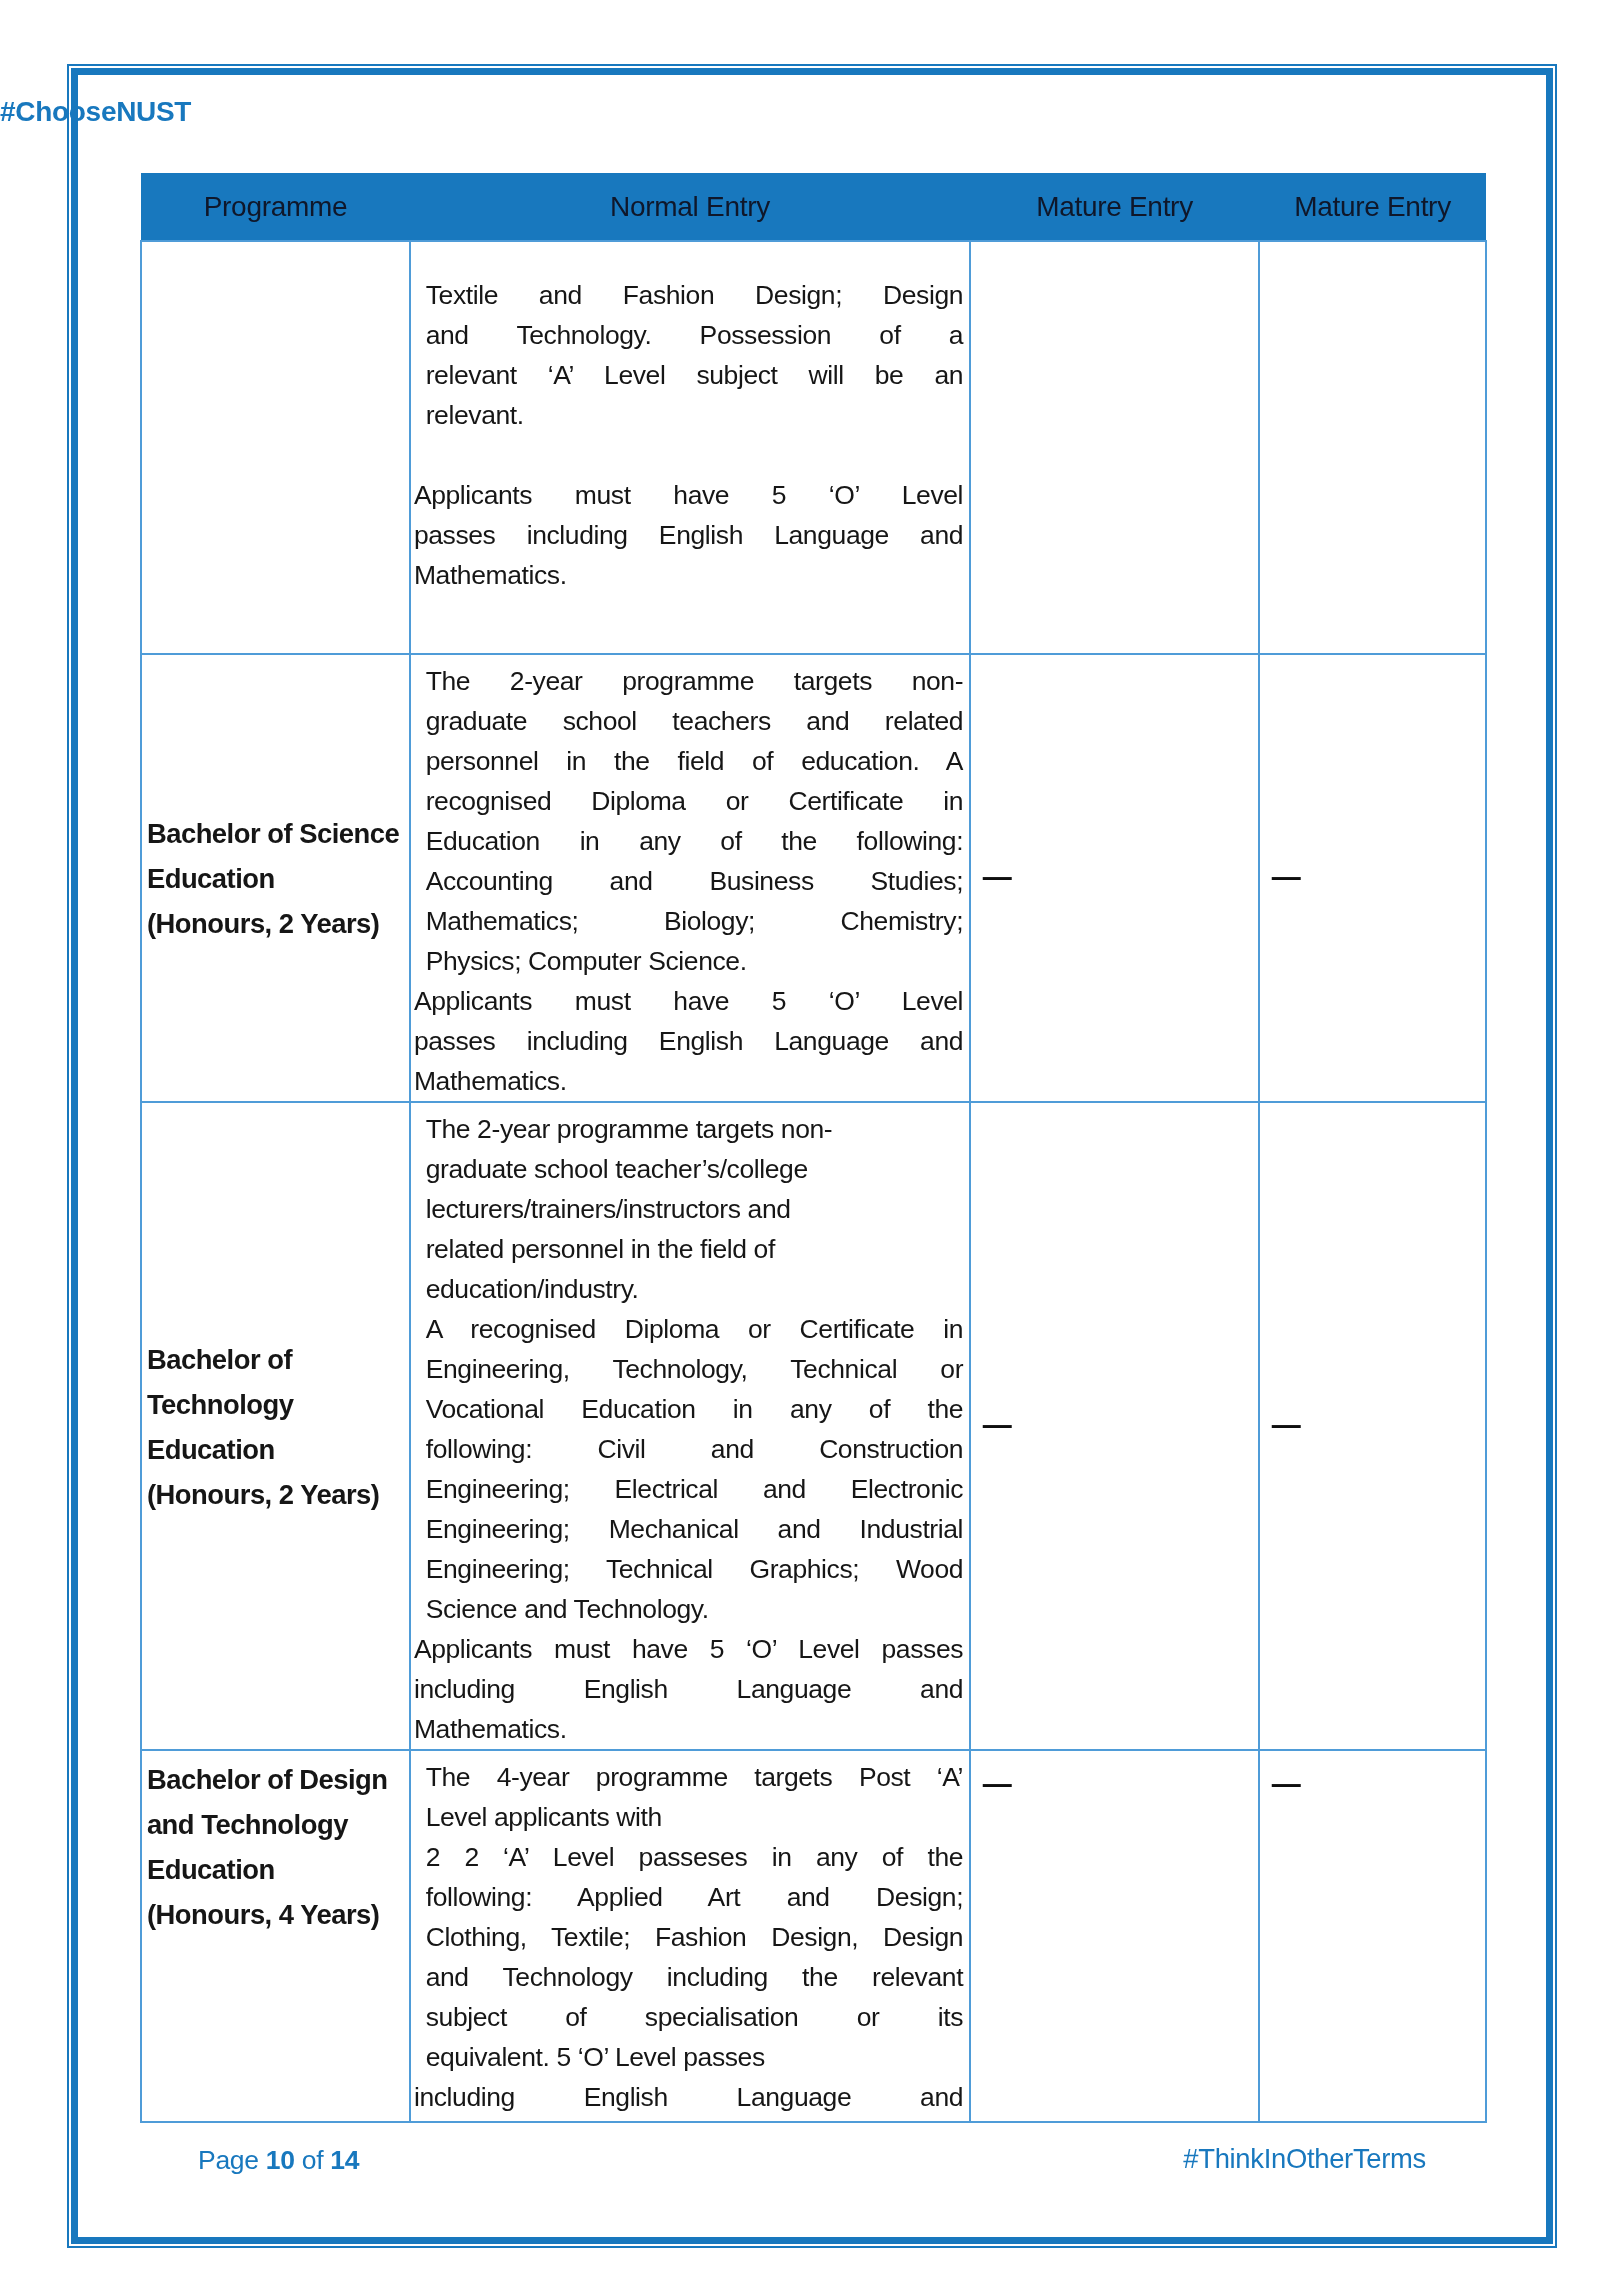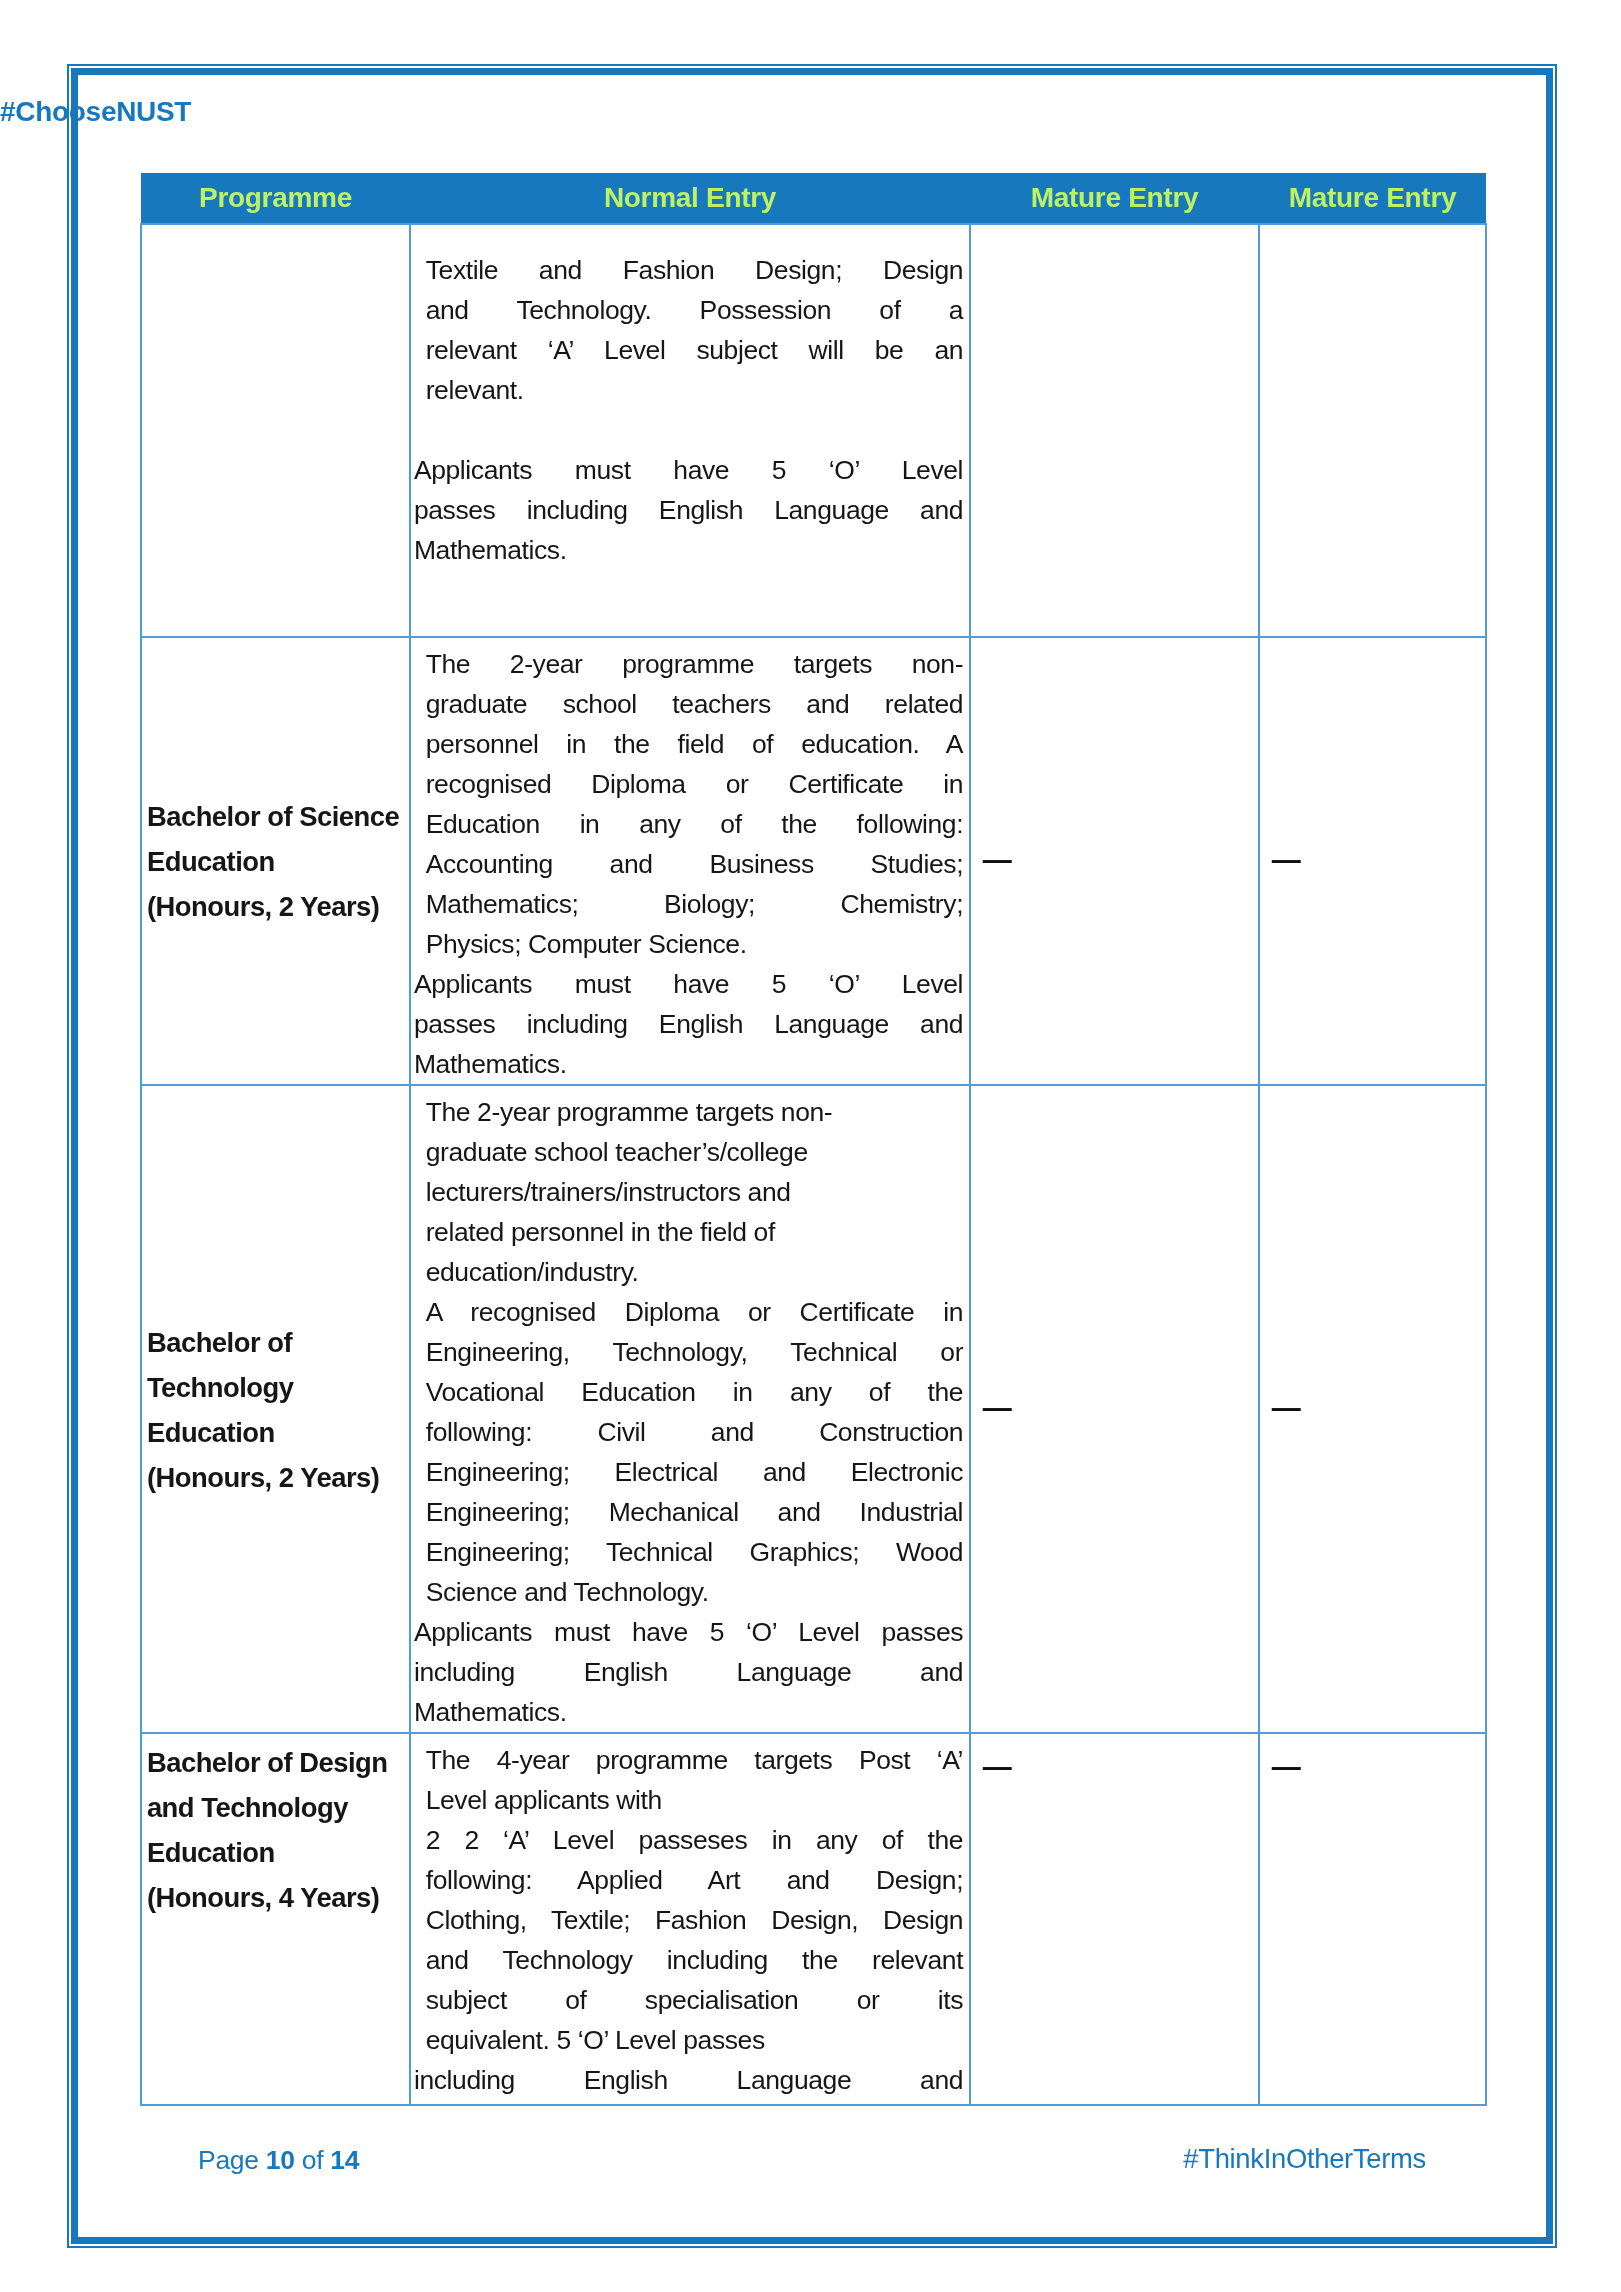--- a/index.html
+++ b/index.html
@@ -17,37 +17,37 @@
          border:2px solid var(--brand);padding:2px;}
   .frame-inner{width:100%;height:100%;border:7.8px solid var(--brand);}
 
   .title{position:absolute;left:0;right:0;top:96px;text-align:left;
          color:var(--brand);font-weight:700;font-size:28px;letter-spacing:-0.3px;}
 
   .tablewrap{position:absolute;left:140px;top:173px;width:1345px;}
   table{border-collapse:collapse;table-layout:fixed;width:1345px;}
   col.c0{width:269px;} col.c1{width:560px;} col.c2{width:289px;} col.c3{width:227px;}
 
-  thead th{height:51px;background:var(--brand);color:#bef264;font-size:28px;
-           font-weight:700;text-align:center;vertical-align:middle;border:none;
+  thead th{height:68px;background:var(--brand);color:#0f172a;font-size:28px;
+           font-weight:400;text-align:center;vertical-align:middle;border:none;
            border-bottom:2px solid var(--cellborder);letter-spacing:-0.3px;}
 
   tbody td{border:2px solid var(--cellborder);vertical-align:top;overflow:hidden;}
   tbody tr:nth-child(1){height:413px;}
   tbody tr:nth-child(2){height:442px;}
   tbody tr:nth-child(3){height:647px;}
   tbody tr:nth-child(4){height:372px;}
 
   td.prog{padding:5.9px 3.9px 3.9px 4.9px;font-weight:700;font-size:27.4px;line-height:45px;
           color:var(--text);letter-spacing:-0.5px;white-space:nowrap;}
   tbody tr:nth-child(2) td.prog, tbody tr:nth-child(3) td.prog{vertical-align:middle;}
   tbody tr:nth-child(4) td.prog{vertical-align:top;}
 
   td.normal{padding:5.9px 5.9px 0 2.9px;}
-  tbody tr:nth-child(1) td.normal{padding-top:25px;}
+  tbody tr:nth-child(1) td.normal{padding-top:33px;}
 
   .ln{font-size:26.5px;line-height:40px;letter-spacing:-0.4px;color:var(--text);
       white-space:nowrap;min-height:40px;}
   .ln.j{text-align:justify;text-align-last:justify;}
   .ln.l{text-align:left;}
   .ln.ind{padding-left:11.8px;}
 
   td.dashcell{padding-left:11.8px;font-size:29px;font-weight:700;color:#0f0f0f;}
   tbody tr:nth-child(2) td.dashcell, tbody tr:nth-child(3) td.dashcell{vertical-align:middle;}
   tbody tr:nth-child(4) td.dashcell{vertical-align:top;padding-top:17.6px;}

